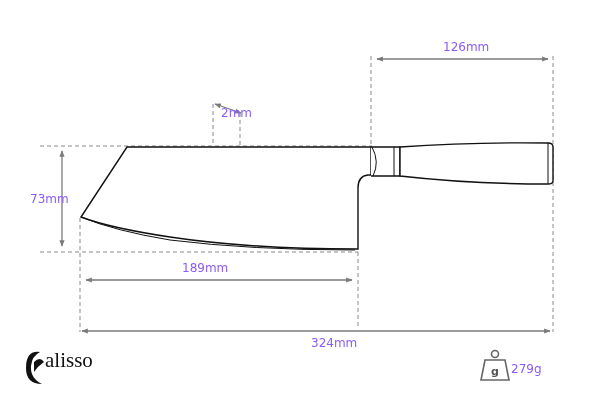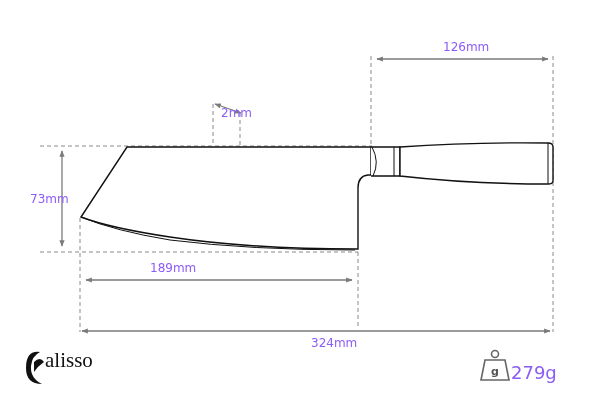--- a/index.html
+++ b/index.html
@@ -58,16 +58,16 @@
 
   <g>
     <path d="M40,352 Q26,350 26,368 Q26,384 42,384 Q30,378 31,366 Q32,356 40,352 Z" fill="#111"></path>
     <path d="M34,362 Q40,356 44,362 Q38,366 34,372 Z" fill="#111"></path>
   </g>
 </svg>
 
 <span class="lbl" style="left:443px;top:40px;">126mm</span>
 <span class="lbl" style="left:221px;top:106px;text-align:right;">2mm</span>
 <span class="lbl" style="left:6px;top:192px;margin-left:24px;">73mm</span>
-<span class="lbl" style="left:150px;top:261px;">189mm</span>
+<span class="lbl" style="left:182px;top:261px;">189mm</span>
 <span class="lbl" style="left:283px;top:336px;margin-left:28px;">324mm</span>
-<span class="lbl" style="left:511px;top:362px;font-size:18px;">279g</span>
+<span class="lbl" style="left:511px;top:362px;font-size:12px;">279g</span>
 <span class="logo" style="left:45px;">alisso</span>
 
 </body></html>

